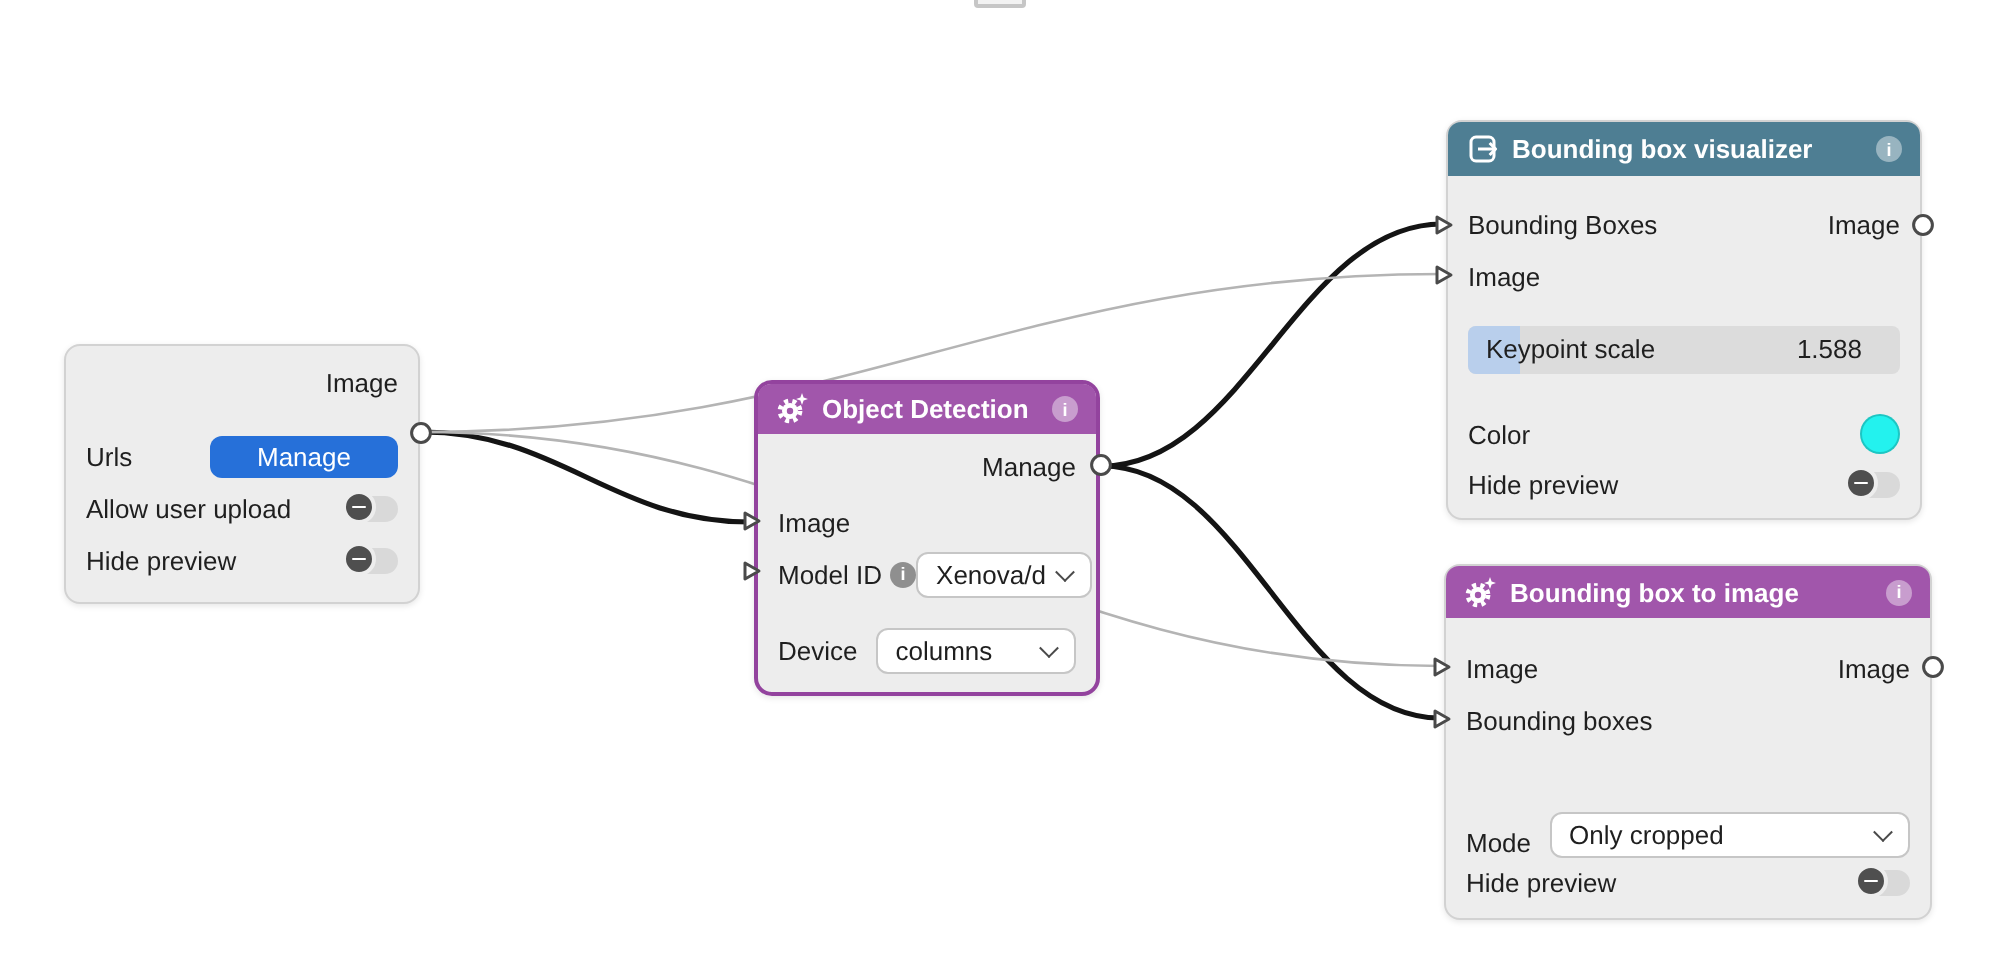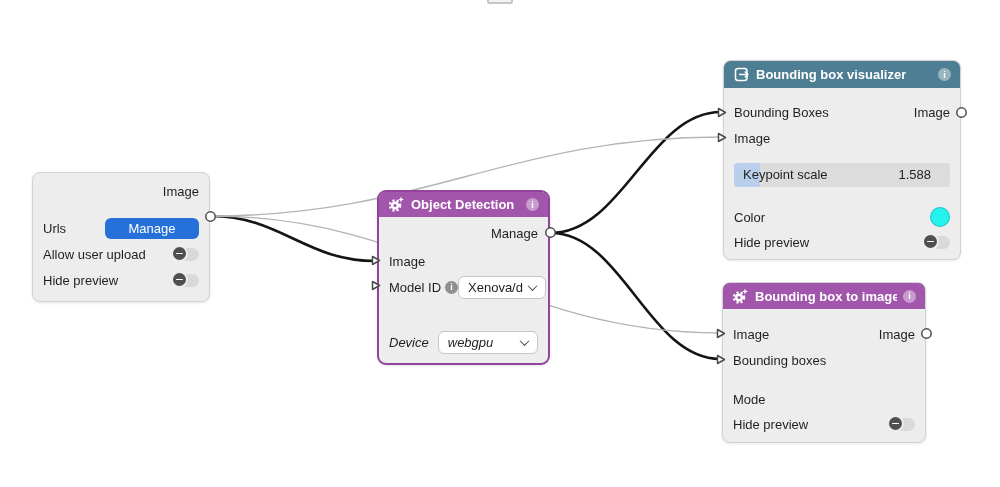--- a/index.html
+++ b/index.html
@@ -56,33 +56,33 @@
   .port.in{left:-8px;}
   .port.out{right:-8px;}
   .node.selected .port.in{left:-9px;}
   .node.selected .port.out{right:-9px;}
 
   
   #n0{left:32px;top:172px;width:178px;}
   #n1{left:377px;top:190px;width:173px;}
   #n2{left:723px;top:60px;width:238px;}
   #n2 .node-header{height:27px;}
-  #n3{left:722px;top:282px;width:204px;}
+  #n3{left:722px;top:282px;width:244px;}
   #n0 .row-out{margin-top:5px;}
   #n0 .r-urls{margin-top:11px;}
   #n0 .r-grid{margin-top:2px;}
   #n1 .row-out{margin-top:3px;}
   #n1 .r-image{margin-top:2px;}
-  #n1 .r-device{margin-top:29px;font-style:italic;}
+  #n1 .r-device{margin-top:12px;}
   #n2 .r-first{margin-top:11px;}
   #n2 .r-color{margin-top:17px;}
   #n2 .r-hide{height:24px;}
   #n2 .node-body{padding-bottom:5px;}
   #n3 .r-first{margin-top:12px;}
-  #n3 .r-mode{margin-top:13px;}
+  #n3 .r-mode{margin-top:30px;align-items:flex-end;}
   #n3 .r-hide{height:24px;}
   #n3 .node-body{padding-bottom:6px;}
   .ml4{margin-left:4px;}
   .info-gray{width:13px;height:13px;border-radius:50%;background:#8f8f8f;color:#fff;
              display:flex;align-items:center;justify-content:center;font-size:9px;font-weight:700;flex:0 0 auto;}
   .info-gray::after{content:"i";}
 
   .toolbar-fragment{position:absolute;left:487px;top:-9px;width:26px;height:13px;z-index:2;
                     background:#f2f2f2;border:2px solid #c6c6c6;border-radius:2px;}
 </style>
@@ -152,21 +152,21 @@
         <span class="info-gray ml4"></span>
         <span class="spacer"></span>
         <div class="select" style="width:88px">
           <span class="sel-text">Xenova/det</span>
           <span class="chev"></span>
         </div>
       </div>
       <div class="row r-device">
         <span class="lbl">Device</span>
         <div class="select" style="flex:1;margin-left:9px">
-          <span class="sel-text">webgpu</span>
+          <span class="sel-text">columns</span>
           <span class="chev"></span>
         </div>
       </div>
     </div>
     <svg class="port out" style="top:34px" width="13" height="13">
       <circle cx="6.5" cy="6.5" r="4.7" fill="#fff" stroke="#4a4a4a" stroke-width="1.5"></circle>
     </svg>
     <svg class="port in" style="top:62px" width="13" height="13">
       <polygon points="2.5,2.5 9.5,6.5 2.5,10.5" fill="#fff" stroke="#4a4a4a" stroke-width="1.5" stroke-linejoin="round"></polygon>
     </svg>
@@ -238,20 +238,24 @@
       <div class="row r-first">
         <span class="lbl">Image</span>
         <span class="spacer"></span>
         <span class="lbl">Image</span>
       </div>
       <div class="row">
         <span class="lbl">Bounding boxes</span>
       </div>
       <div class="row r-mode">
         <span class="lbl">Mode</span>
+        <div class="select" style="flex:1;margin-left:9px">
+          <span class="sel-text">Only cropped</span>
+          <span class="chev"></span>
+        </div>
       </div>
       <div class="row r-hide">
         <span class="lbl">Hide preview</span>
         <span class="spacer"></span>
         <div class="toggle">
             <div class="knob"></div>
           </div>
       </div>
     </div>
     <svg class="port in" style="top:44px" width="13" height="13">

